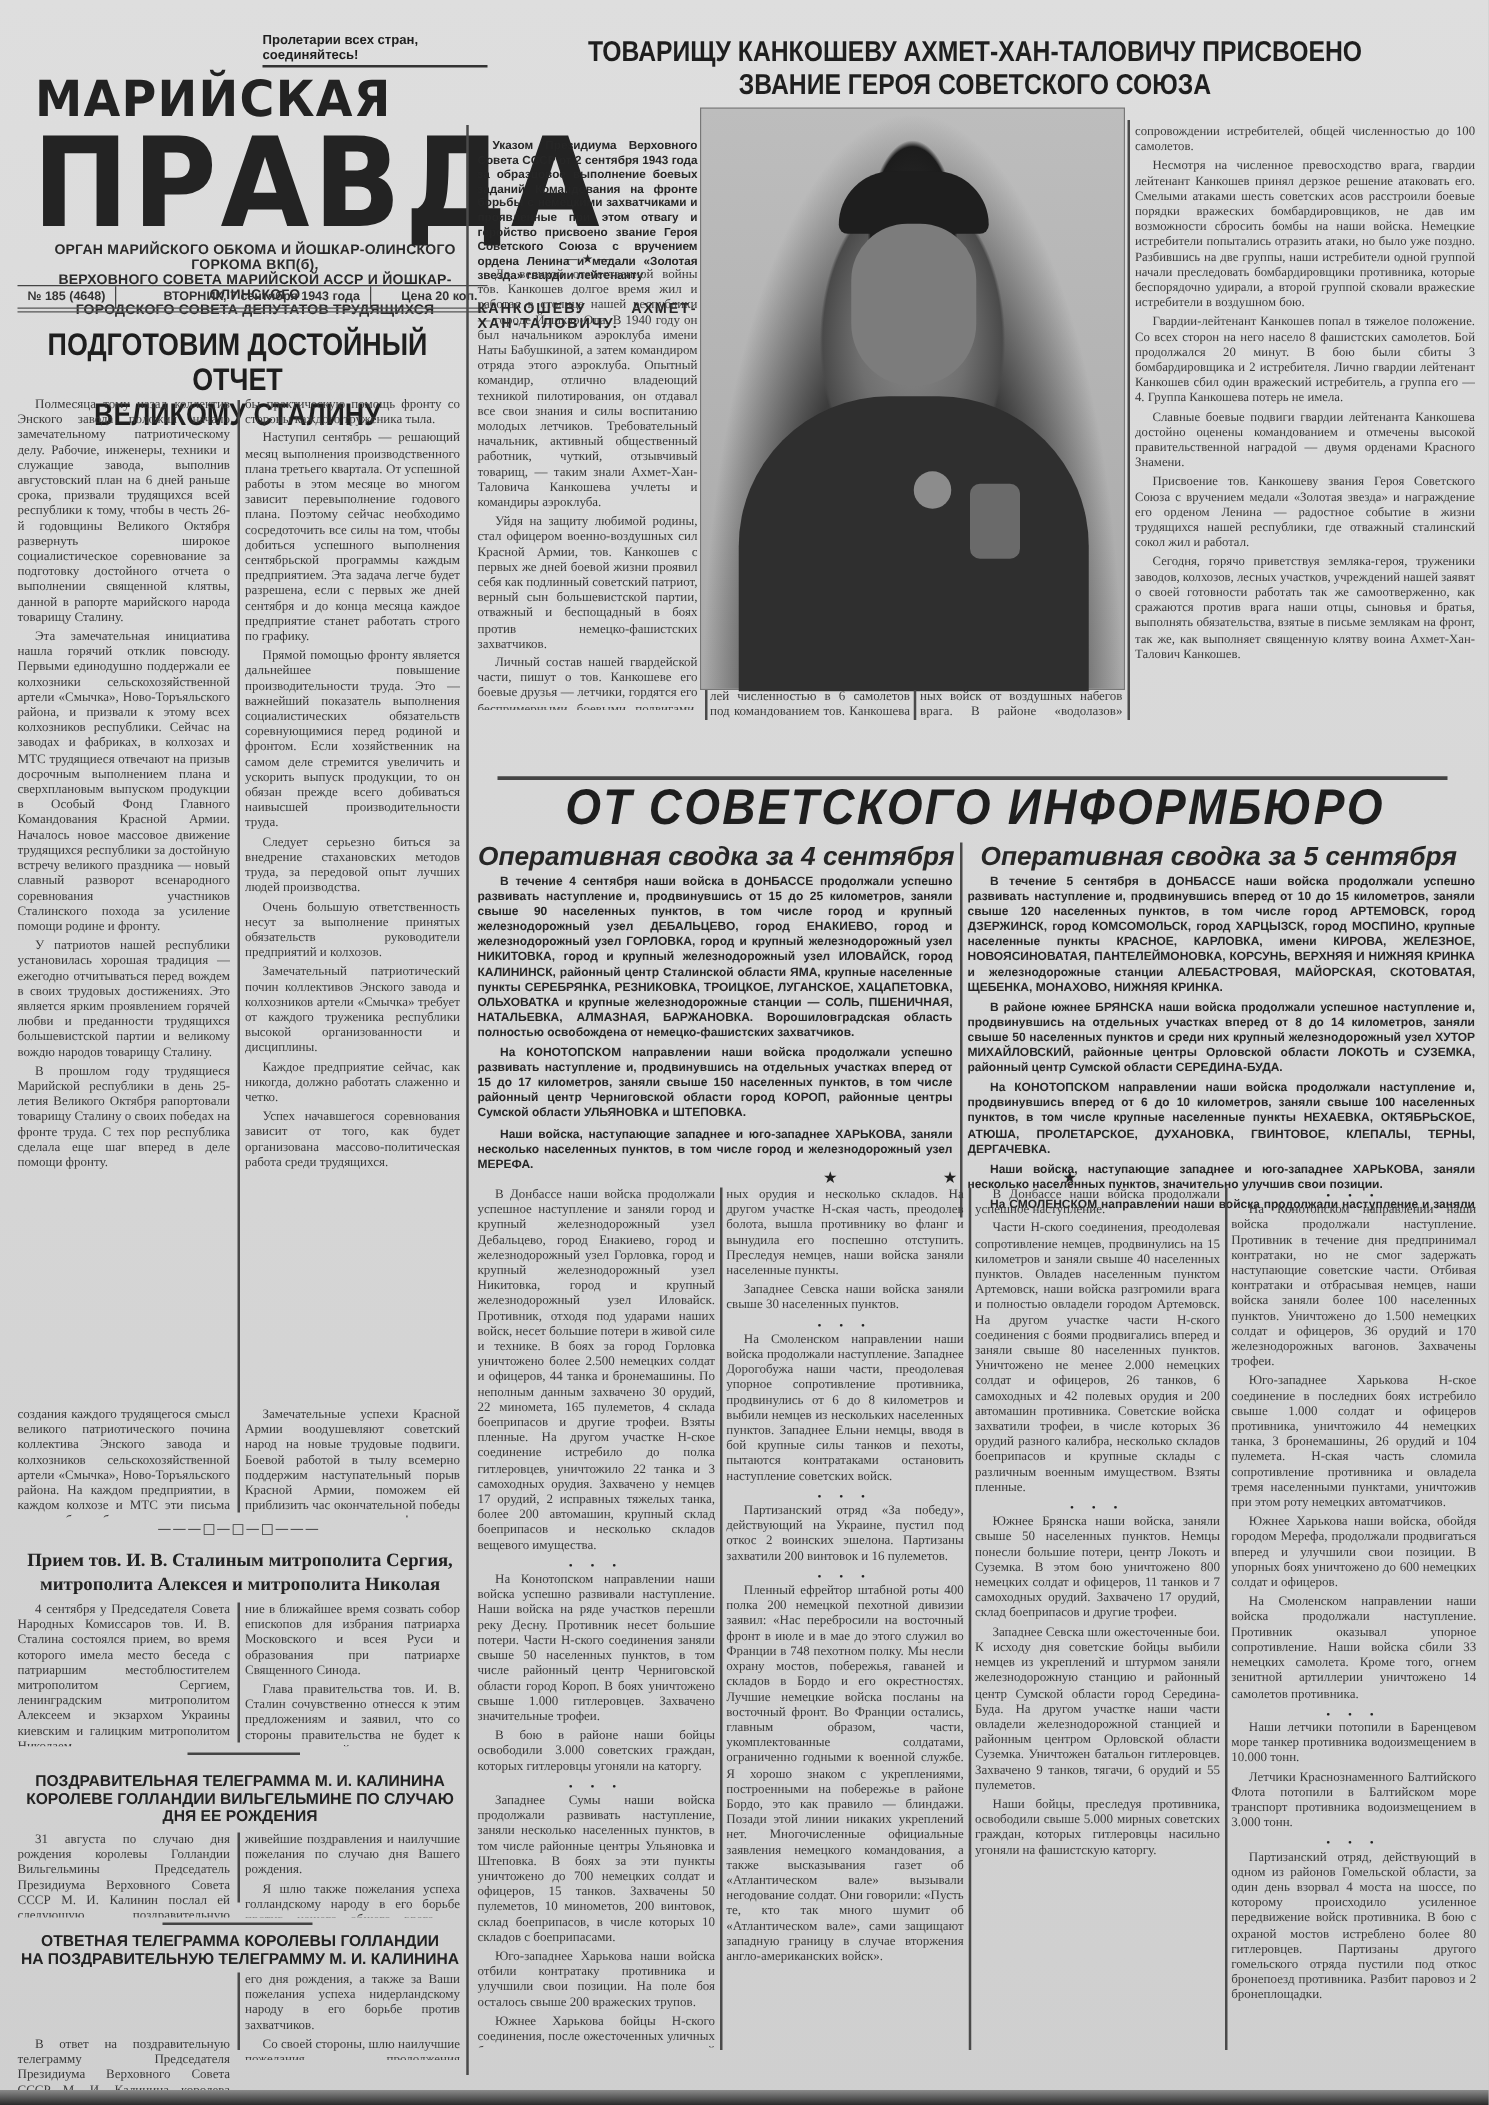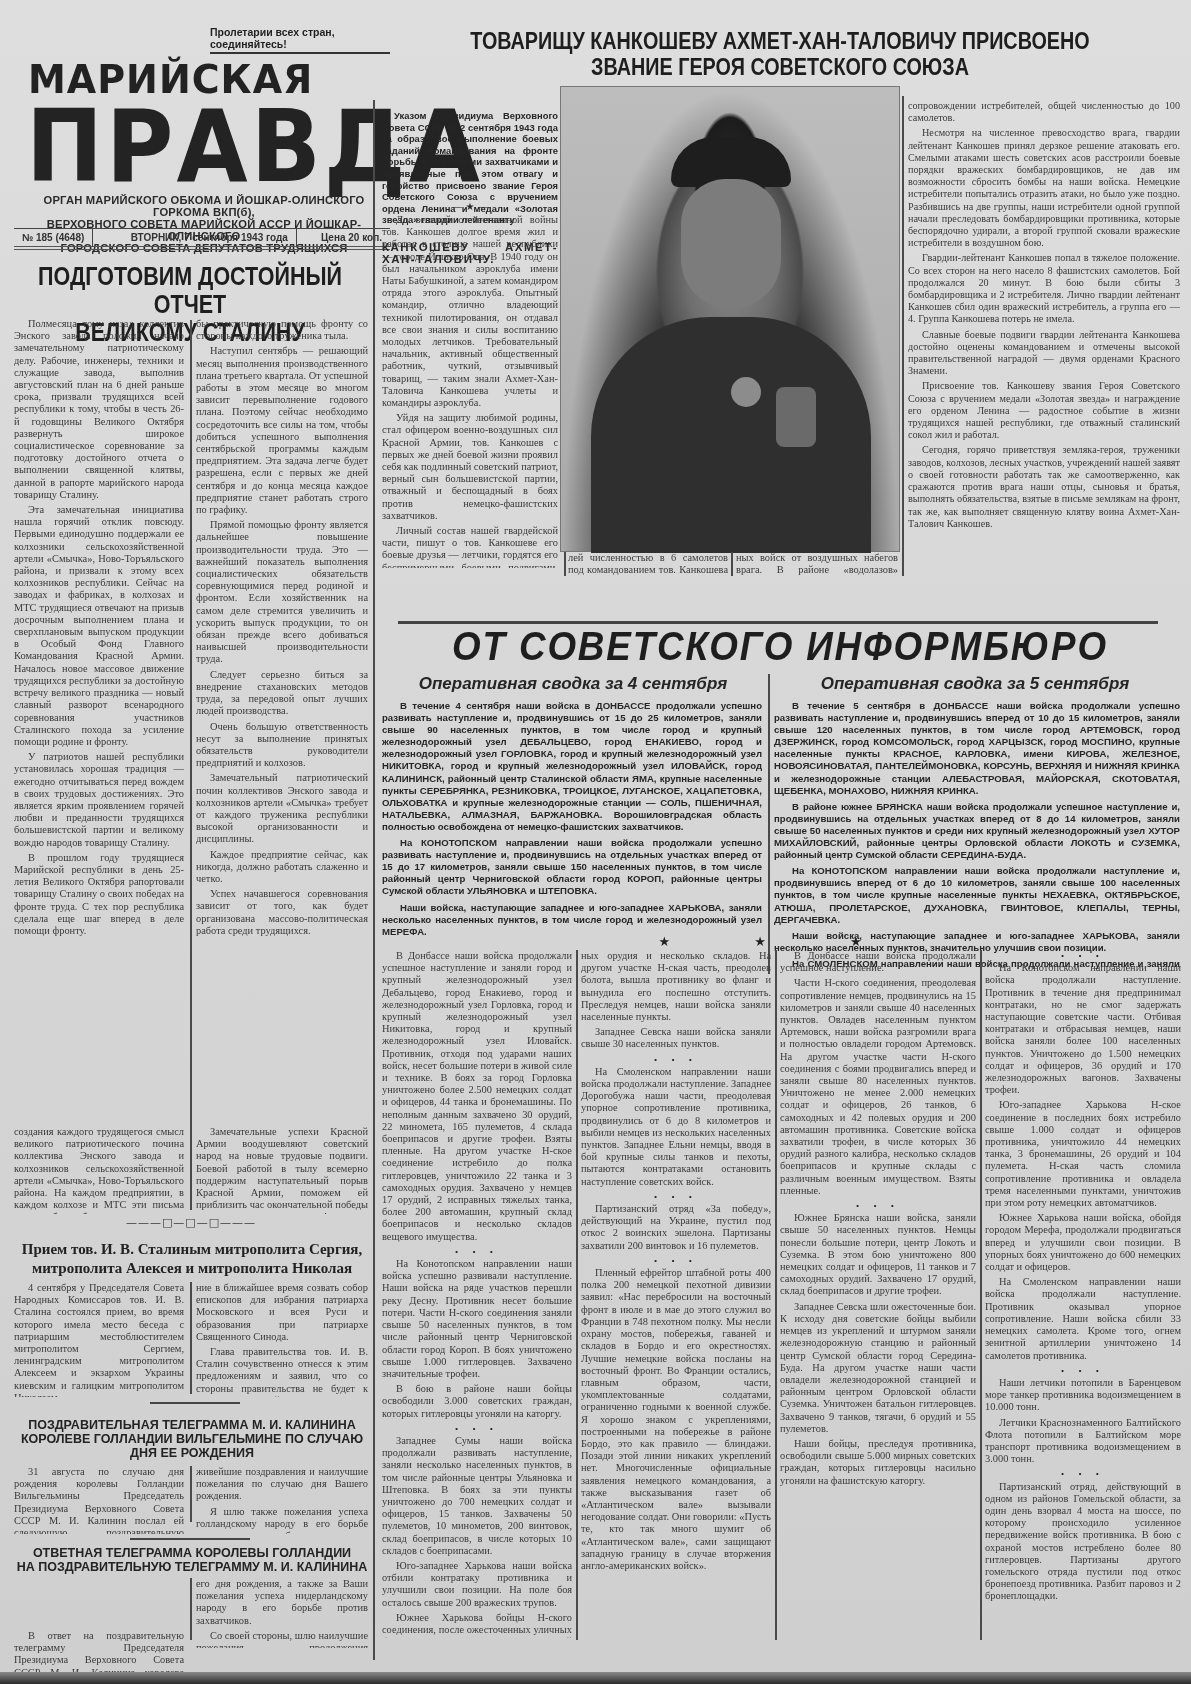--- a/index.html
+++ b/index.html
@@ -66,21 +66,21 @@
     font-family: "Liberation Sans", sans-serif; font-weight: bold; text-align: center; color: #232323;
     font-size: 12.5px; line-height: 14px;
   }
   .informburo {
     font-family: "Liberation Sans", sans-serif; font-style: italic; font-weight: bold;
     font-size: 40px; letter-spacing: 2px; color: #1e1e1e; text-align: center;
     transform: scaleX(0.92); transform-origin: center;
   }
   .svodka {
     font-family: "Liberation Sans", sans-serif; font-style: italic; font-weight: bold;
-    font-size: 17px; text-align: center; color: #262626;
+    font-size: 21px; text-align: center; color: #262626;
   }
   .photo {
     background: radial-gradient(ellipse at 50% 22%, #2e2e2e 0%, #1c1c1c 14%, transparent 15%),
                 radial-gradient(ellipse at 50% 40%, #8a8a8a 0%, #6f6f6f 18%, #4a4a4a 30%, transparent 31%),
                 radial-gradient(ellipse at 50% 100%, #2b2b2b 0%, #3c3c3c 45%, transparent 70%),
                 linear-gradient(180deg, #bdbdbd 0%, #a9a9a9 100%);
     border: 1px solid #777;
   }
   .ornament { text-align: center; font-size: 11px; color: #333; letter-spacing: 1px; }
 </style>

